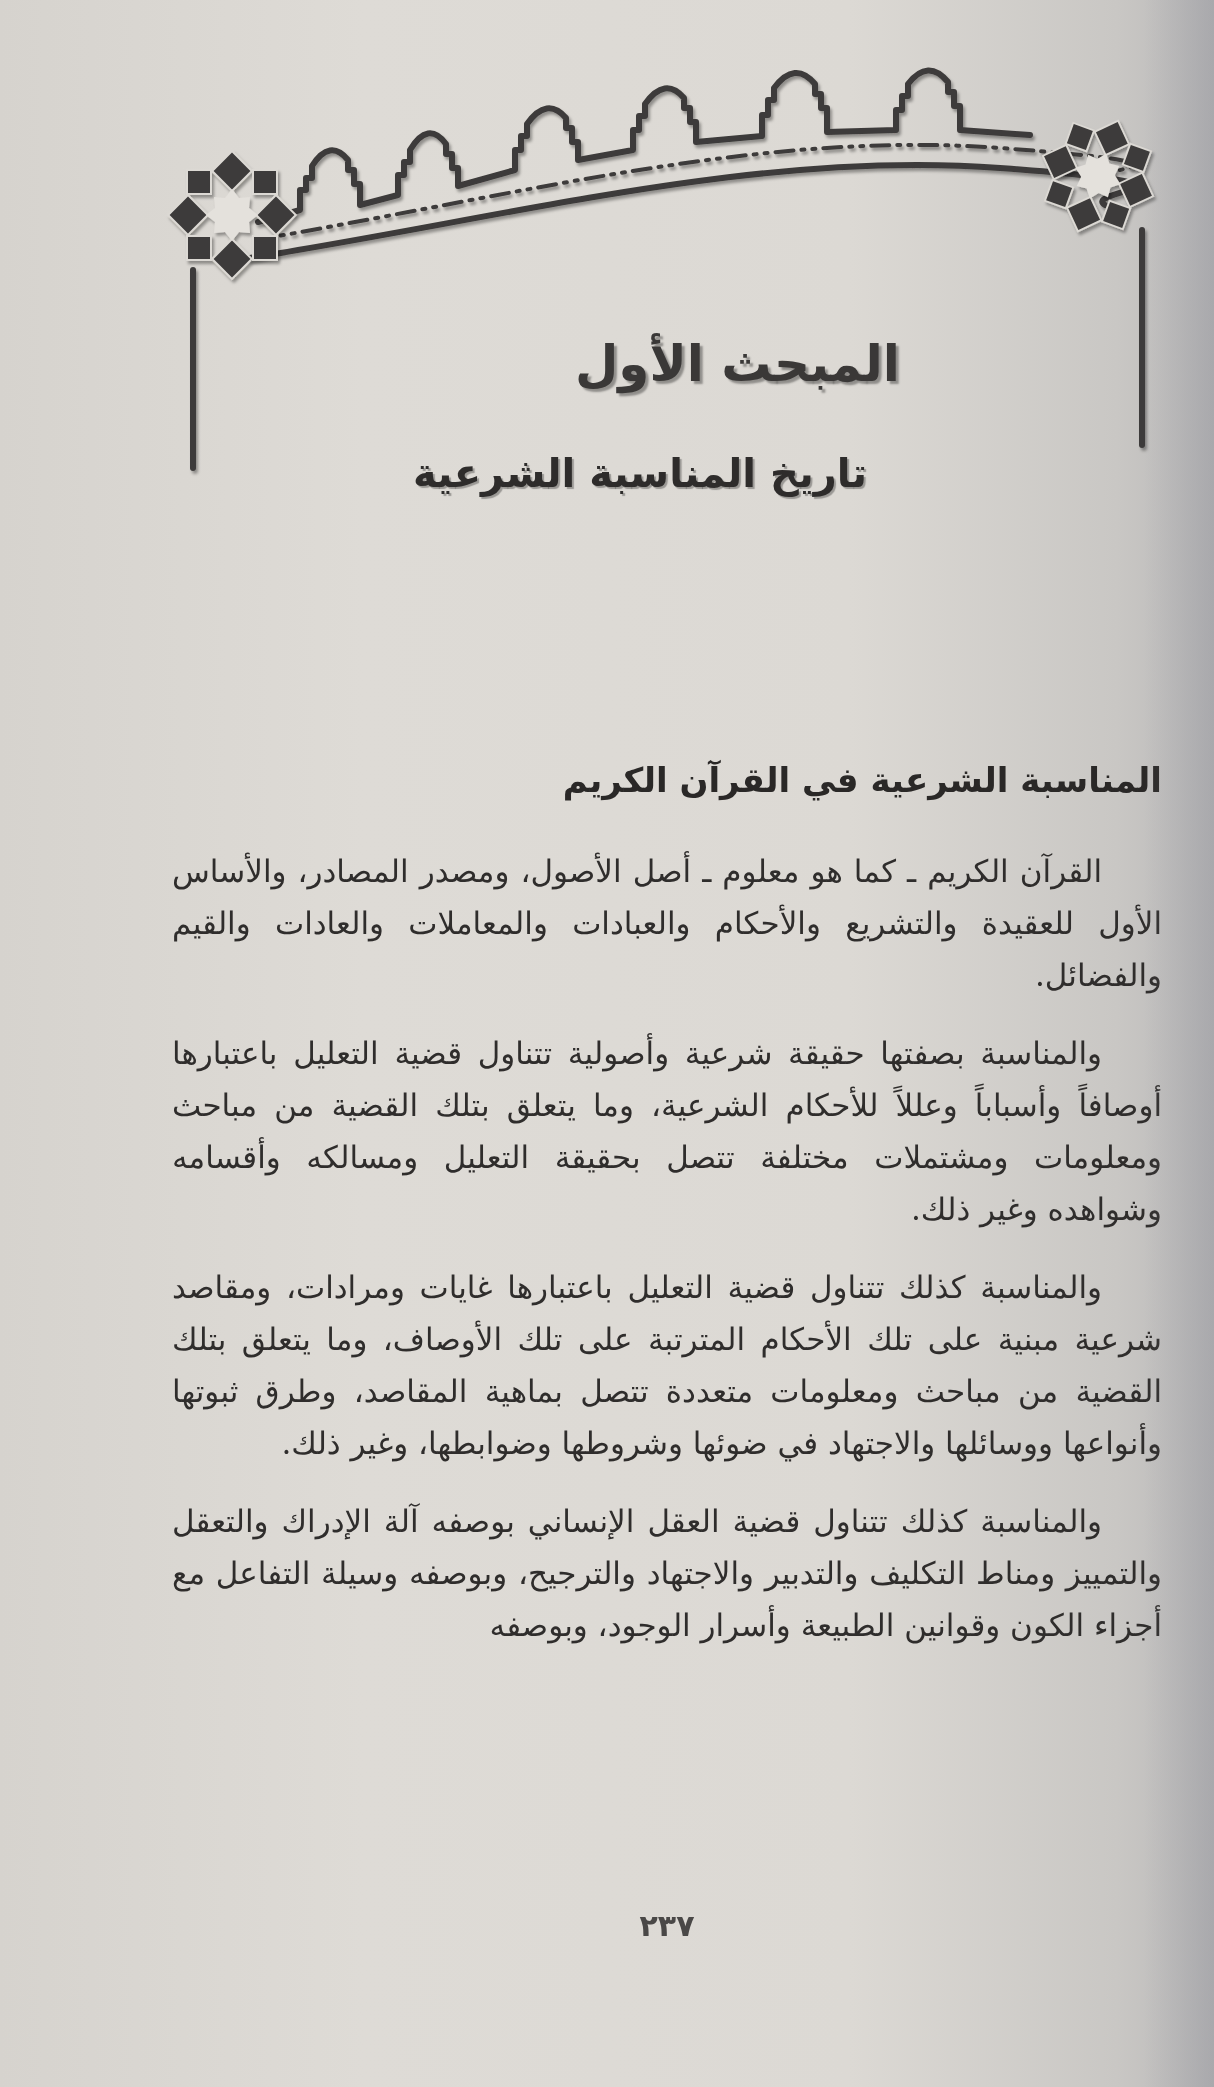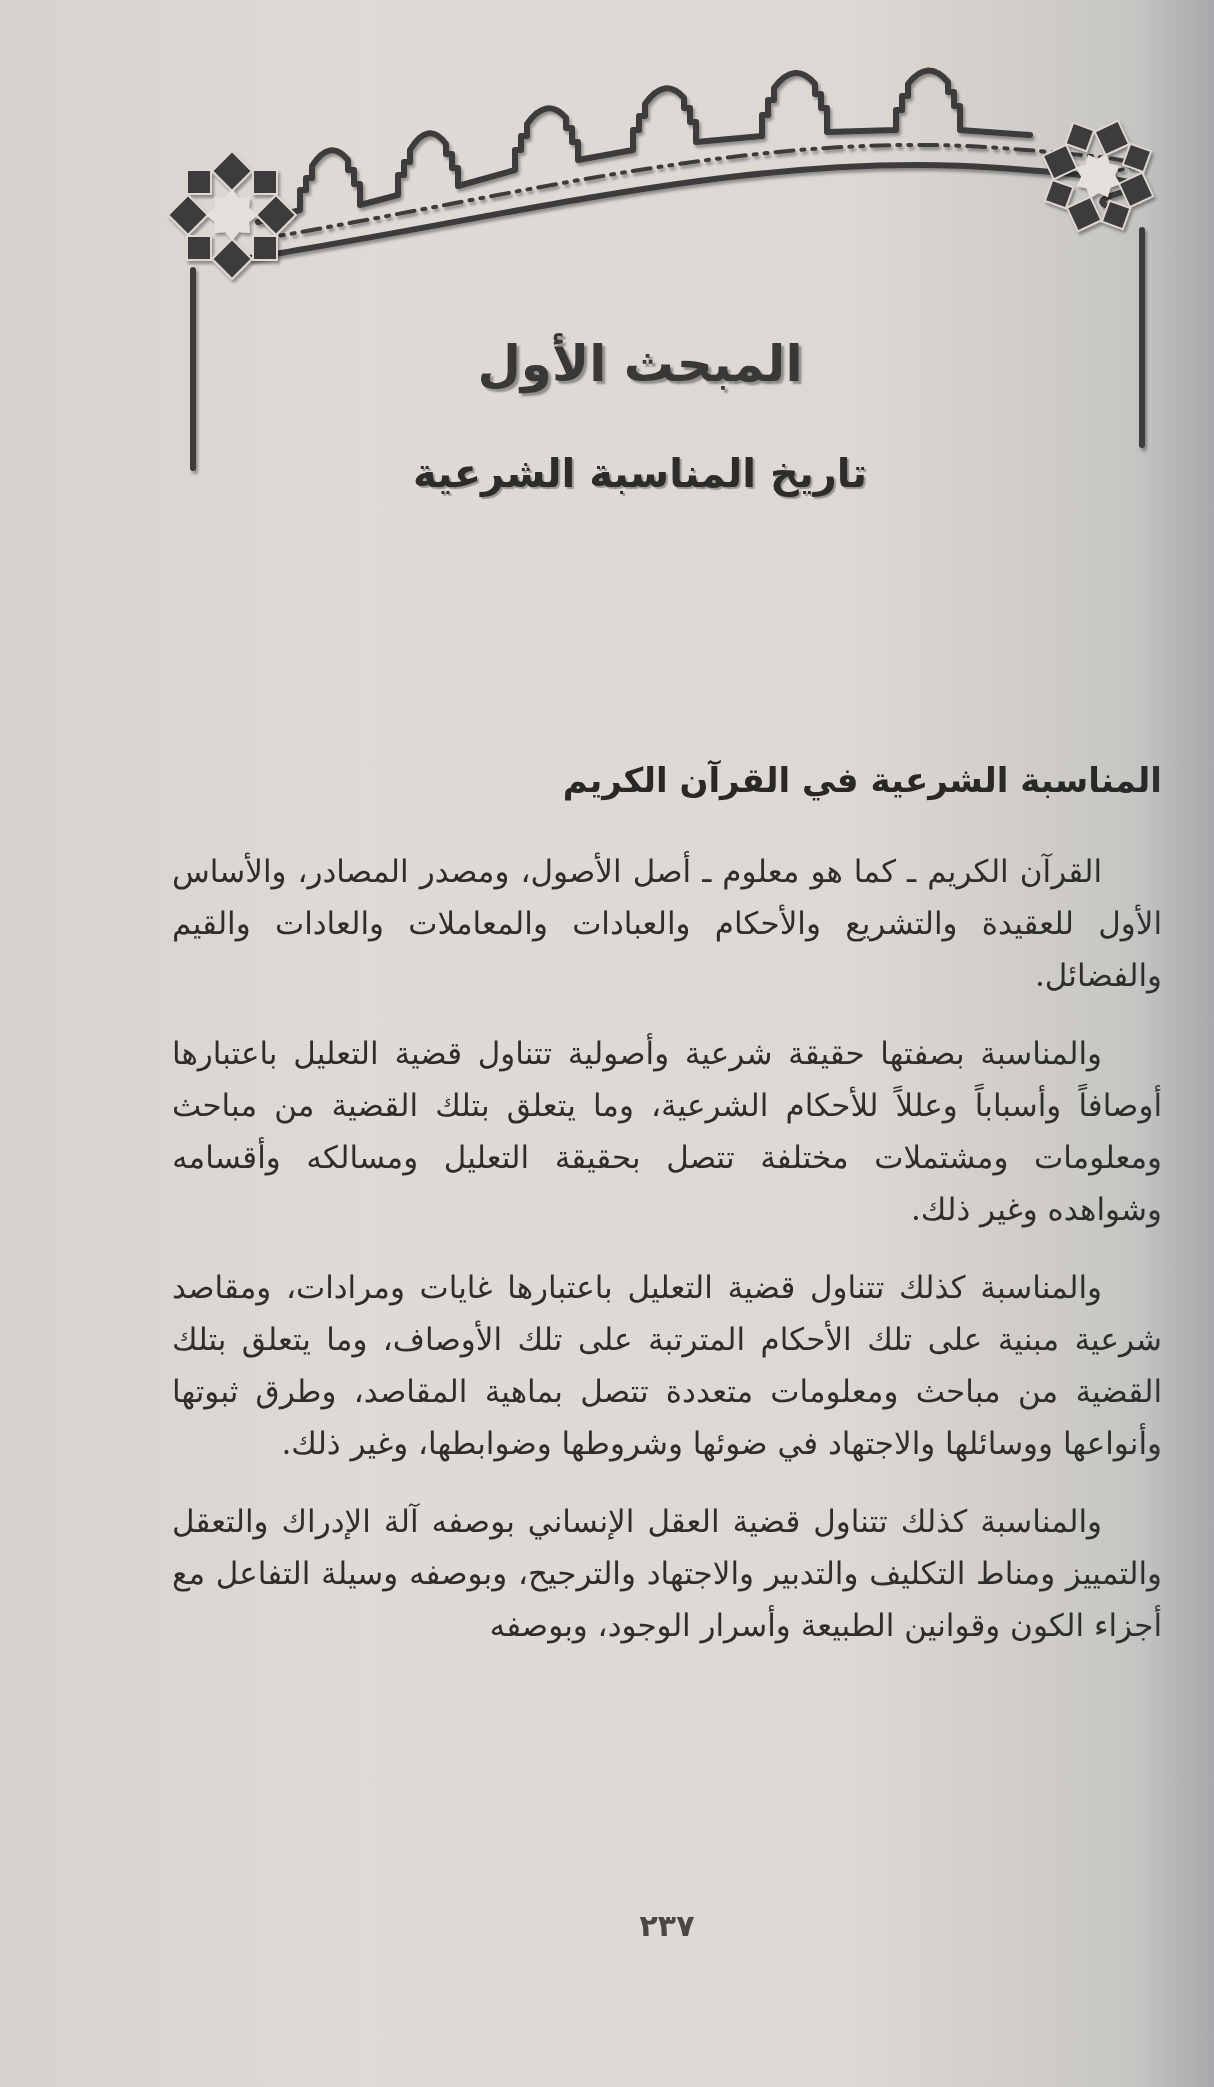--- a/index.html
+++ b/index.html
@@ -7,21 +7,21 @@
     width: 1214px; height: 2087px; overflow: hidden;
     background: linear-gradient(90deg, #d6d3ce 0%, #dedbd6 30%, #dcd9d4 70%, #c9c7c4 92%, #b8b7b8 100%);
     font-family: "DejaVu Serif", "Liberation Serif", serif;
     color: #2b2928;
     position: relative;
   }
   .page { position: absolute; left: 0; top: 0; width: 1214px; height: 2087px; }
   .frame-svg { position: absolute; left: 0; top: 0; width: 1214px; height: 520px; }
   .chapter-title {
     position: absolute; top: 335px; left: 380px; width: 520px;
-    text-align: center; font-family: "DejaVu Sans", sans-serif;
+    text-align: right; font-family: "DejaVu Sans", sans-serif;
     font-size: 50px; font-weight: bold; color: #3a3837;
     text-shadow: 3px 3px 2px rgba(0,0,0,0.35);
   }
   .chapter-subtitle {
     position: absolute; top: 430px; left: 380px; width: 520px;
     text-align: center; font-family: "DejaVu Sans", sans-serif;
     font-size: 40px; font-weight: bold; color: #2e2c2b;
     text-shadow: 2px 2px 1px rgba(0,0,0,0.3);
     margin-top: 20px;
   }

